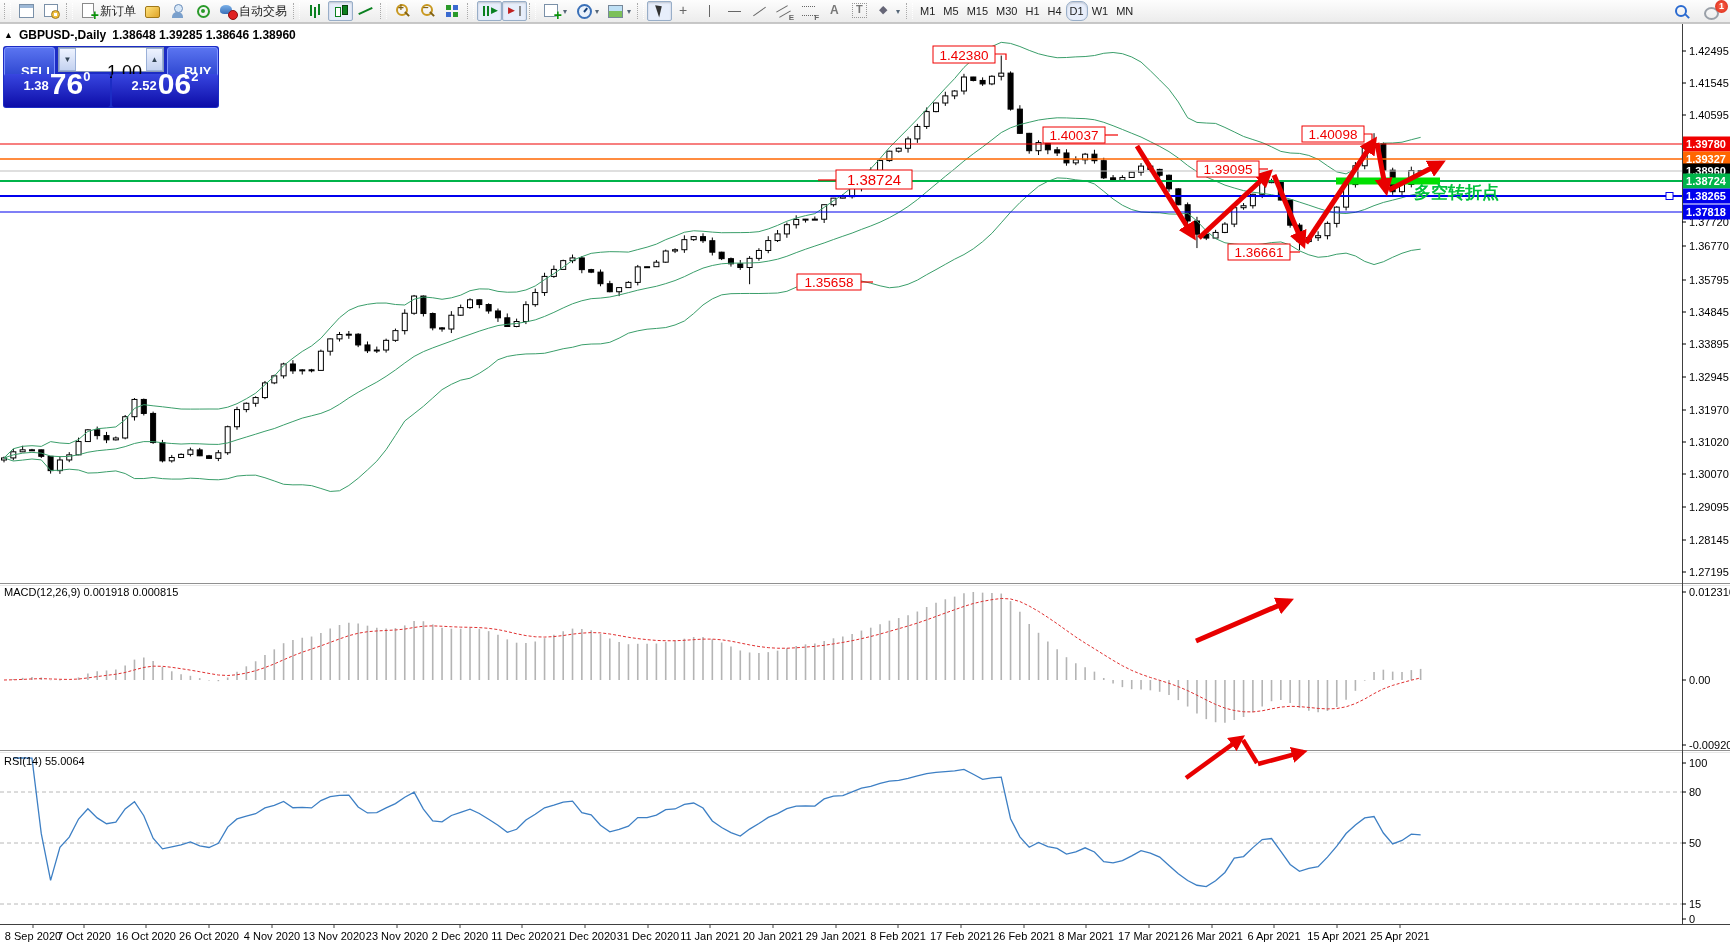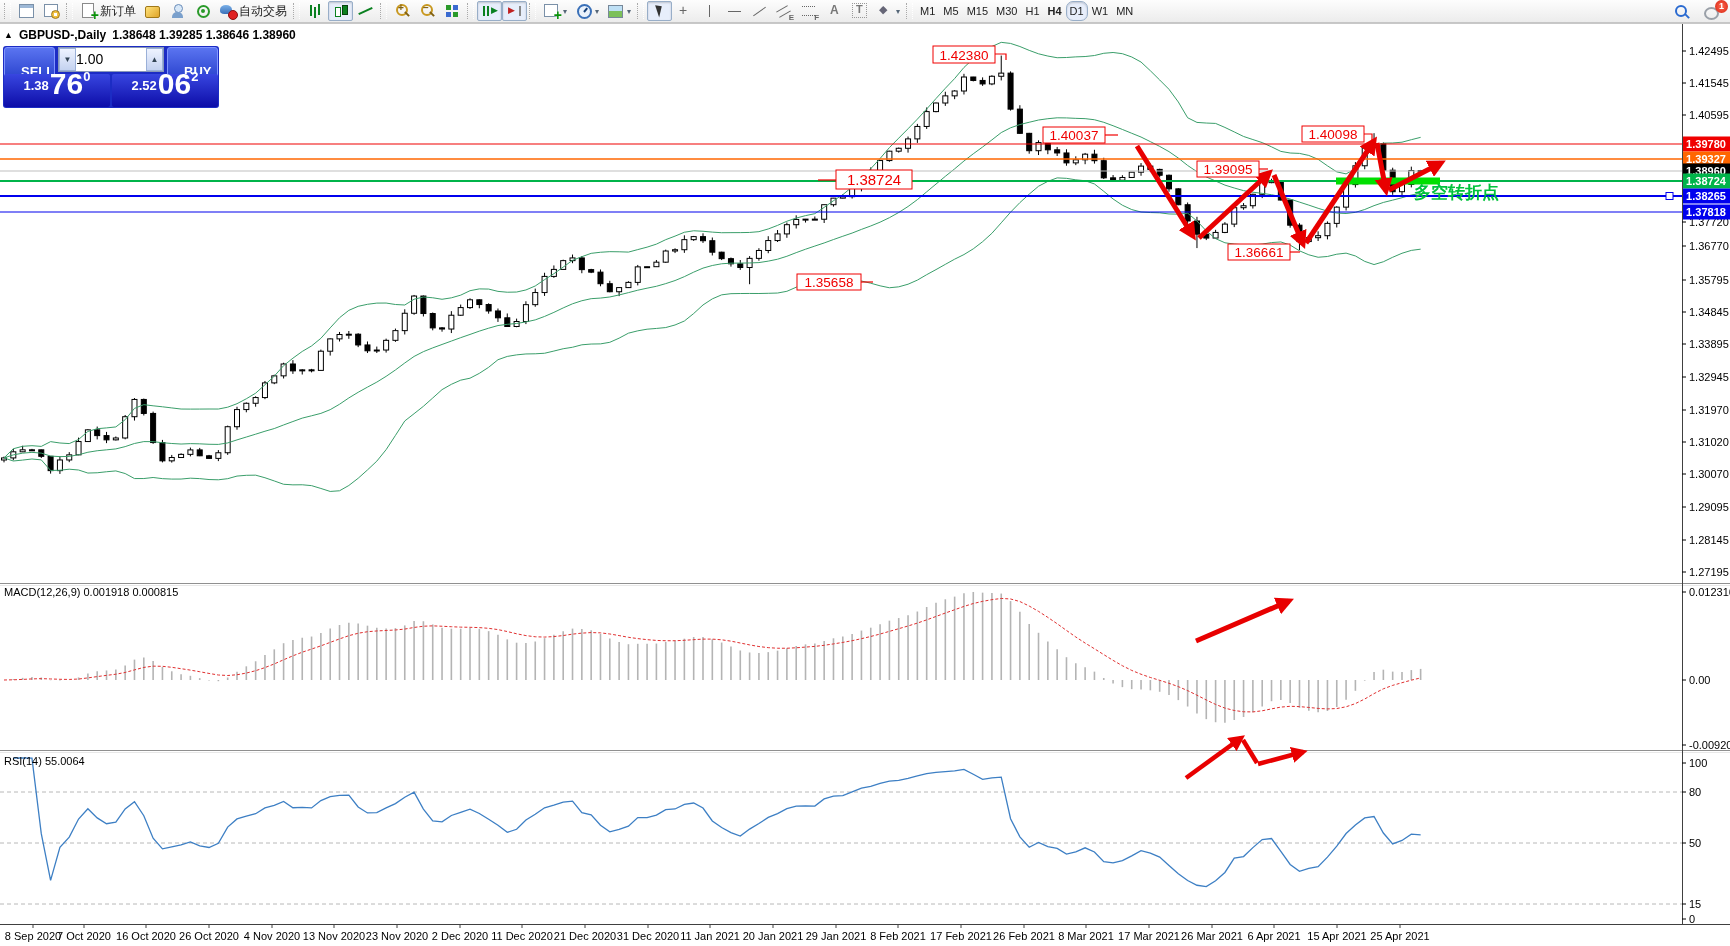--- a/index.html
+++ b/index.html
@@ -71,21 +71,21 @@
   
   .symtitle{position:absolute;left:4px;top:28px;z-index:4;font-size:12px;font-weight:bold;color:#000;display:flex;gap:6px;align-items:center;}
   .symtitle .tri{font-size:9px;}
   
   .ocp{position:absolute;left:3px;top:46px;width:216px;z-index:5;background:#1c2cc4;border-radius:3px;padding:1px;box-sizing:border-box;}
   .ocp .row1{display:flex;height:25px;align-items:stretch;}
   .ocp .hbtn{width:51px;background:linear-gradient(#5a74f0,#2840cc);border:1px solid #8095ff;color:#fff;
              font-weight:bold;font-size:13px;border-radius:3px;padding:16px;}
   .ocp .spin{flex:1;display:flex;margin:0 3px;background:#fff;border:1px solid #8898b8;box-sizing:border-box;}
   .ocp .sbtn{width:17px;background:linear-gradient(#eef3ff,#c4d2f0);border:1px solid #9ab0d8;color:#345;font-size:8px;padding:0;}
-  .ocp .vol{flex:1;padding:3px 4px 0 0;font-size:14px;color:#000;}
+  .ocp .vol{flex:1;text-align:right;padding:14px 4px 0 0;font-size:18px;color:#000;}
   .ocp .row2{display:flex;gap:2px;height:33px;margin-top:2px;}
   .ocp .px{flex:1;background:linear-gradient(#3846e0,#0d0da8);color:#fff;display:flex;align-items:flex-end;
            justify-content:center;padding-bottom:10px;border-radius:2px;}
   .ocp .sm{font-size:13px;font-weight:bold;margin:0 1px 4px 0;}
   .ocp .big{font-size:30px;font-weight:bold;line-height:26px;}
   .ocp .sup{font-size:13px;font-weight:bold;margin-bottom:13px;}
   svg text{font-family:"Liberation Sans","DejaVu Sans",sans-serif;}
 </style>
 </head>
 <body>
@@ -209,21 +209,21 @@
           <b>◆</b>
         </span>
         <span class="caret">▾</span>
       </button>
       <span class="grip"></span>
       <button class="tbtn" style="font-weight: 400;">M1</button>
       <button class="tbtn" style="font-weight: 400;">M5</button>
       <button class="tbtn" style="font-weight: 400;">M15</button>
       <button class="tbtn" style="font-weight: 400;">M30</button>
       <button class="tbtn" style="font-weight: 400;">H1</button>
-      <button class="tbtn" style="font-weight: 700;">H4</button>
+      <button class="tbtn" style="font-weight: 400;">H4</button>
       <button class="tbtn pressed" style="font-weight: 400; border-radius: 7px;">D1</button>
       <button class="tbtn" style="font-weight: 400;">W1</button>
       <button class="tbtn" style="font-weight: 400;">MN</button>
       <div class="tb-right">
       <button class="tbtn">
           <span class="ic ic-search-icon"></span>
         </button>
       <button class="tbtn" style="position:relative">
         <span class="ic ic-chat-icon"></span>
         <span class="badge">1</span>

